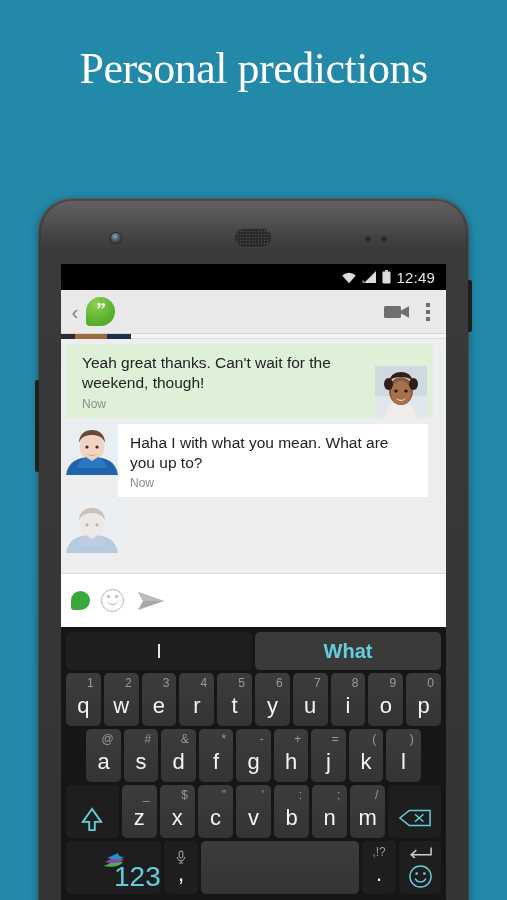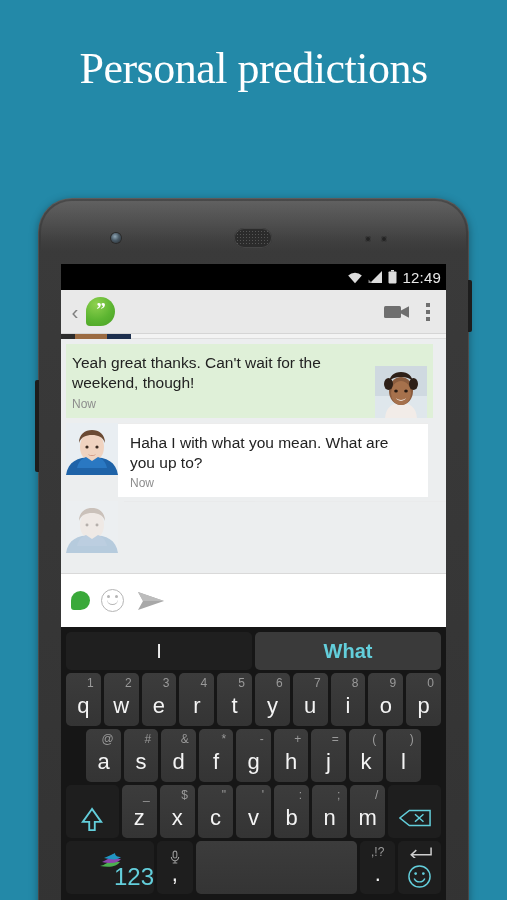--- a/index.html
+++ b/index.html
@@ -81,21 +81,21 @@
   .screen {
     position: absolute; left: 23px; top: 66px;
     width: 385px; height: 640px;
     background: #eceeef; overflow: hidden;
   }
 
   
   .statusbar {
     height: 26px; background: #000000; position: relative;
     display: flex; align-items: center; justify-content: flex-end;
-    padding-right: 5px; gap: 5px;
+    padding-right: 11px; gap: 5px;
   }
   .clock { color: #e8e8e8; font-size: 15px; letter-spacing: 0.2px; }
   .ic-wifi { width: 16px; height: 14px; position: relative; }
   .ic-wifi svg, .ic-sig svg, .ic-bat svg { display: block; }
   .ic-sig { width: 15px; height: 14px; }
   .ic-bat { width: 9px; height: 14px; }
 
   
   .actionbar {
     height: 44px; background: #e9e9e9;
@@ -126,21 +126,21 @@
   
   .tabstrip { height: 5px; background: #f3f3f3; display: flex; position: relative; }
   .tabstrip .seg { height: 5px; }
   .tabstrip .rest { flex: 1; background: #f3f3f3; border-bottom: 1px solid #dcdcdc; }
 
   
   .convo { background: #eceeef; position: relative; height: 229px; }
 
   .msg-out {
     margin: 5px 0 0 5px; background: #dff0d8;
-    width: 367px; min-height: 66px; position: relative; padding: 9px 62px 7px 6px;
+    width: 367px; min-height: 66px; position: relative; padding: 9px 62px 7px 16px;
   }
   .msg-out .txt { font-size: 15.5px; line-height: 20px; color: #222; }
   .msg-out .ts { font-size: 12px; color: #8d8d8d; margin-top: 4px; }
   .av-out {
     position: absolute; right: 6px; bottom: 0; width: 52px; height: 52px;
     overflow: hidden;
   }
 
   .msg-row-in { display: flex; margin: 5px 0 0 5px; }
   .av-in { width: 52px; height: 52px; flex: none; overflow: hidden; background: #e3e9ee; }
@@ -199,21 +199,21 @@
     font-size: 12px; color: #9a9a9a; font-weight: normal;
   }
   .key.spacer-half { flex: 0.5; background: transparent; }
   .key.space { flex: 4.55; background: linear-gradient(180deg,#3c3c3c,#343434); }
   .key.wide15 { flex: 1.5; }
   .key.cyan { color: #63cedb; }
 
   .key-shift, .key-del { background: #1e1e1e; }
   .swift-key { flex: 1.2; background: #1e1e1e; flex-direction: column;
     align-items: center; justify-content: center; padding-bottom: 0; gap: 1px; }
-  .swift-key .num { color: #63cedb; font-size: 24px; line-height: 21px; margin-left: 48px; }
+  .swift-key .num { color: #63cedb; font-size: 28px; line-height: 21px; margin-left: 48px; }
   .key-comma { flex: 1; background: #1e1e1e; }
   .key-period { flex: 1; background: #1e1e1e; }
   .key-enter { flex: 1.2; background: #1e1e1e; flex-direction: column;
     align-items: center; justify-content: center; padding-bottom: 2px; gap: 0px; }
 
   .swirl { width: 22px; height: 16px; }
   .mic-ic { position: absolute; top: 4px; left: 50%; transform: translateX(-50%); }
   .alt-left { position: absolute; top: 4px; left: 50%; transform: translateX(-50%);
     font-size: 12px; color: #9a9a9a; }
 </style>

